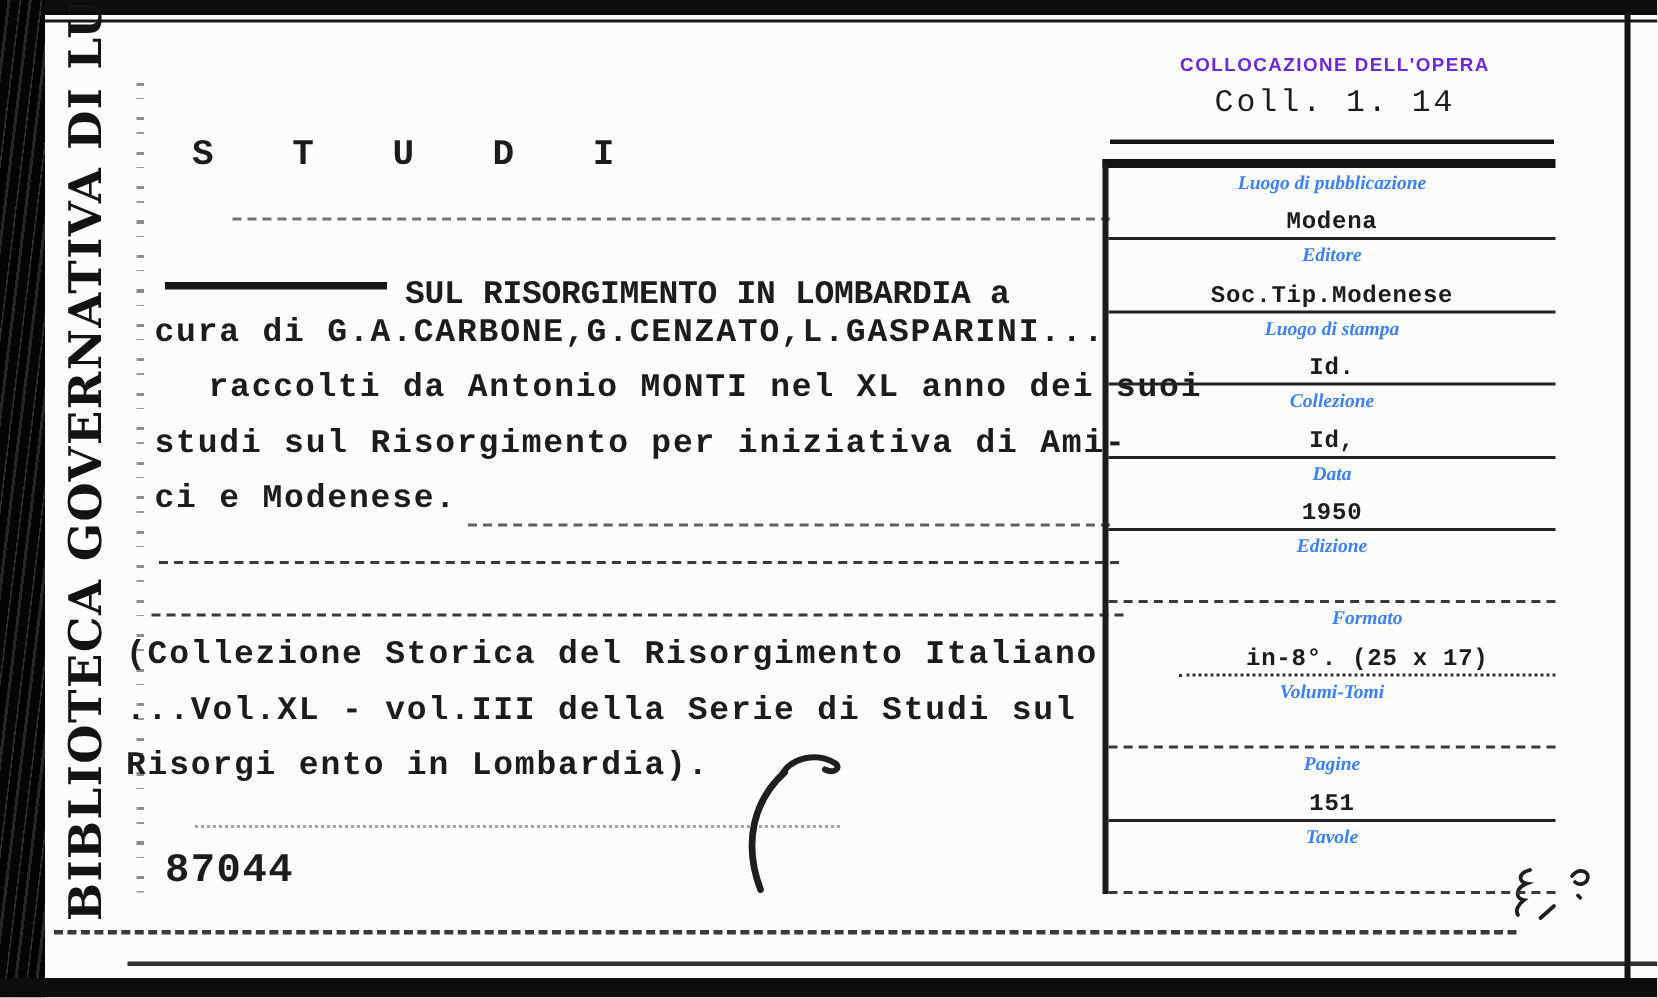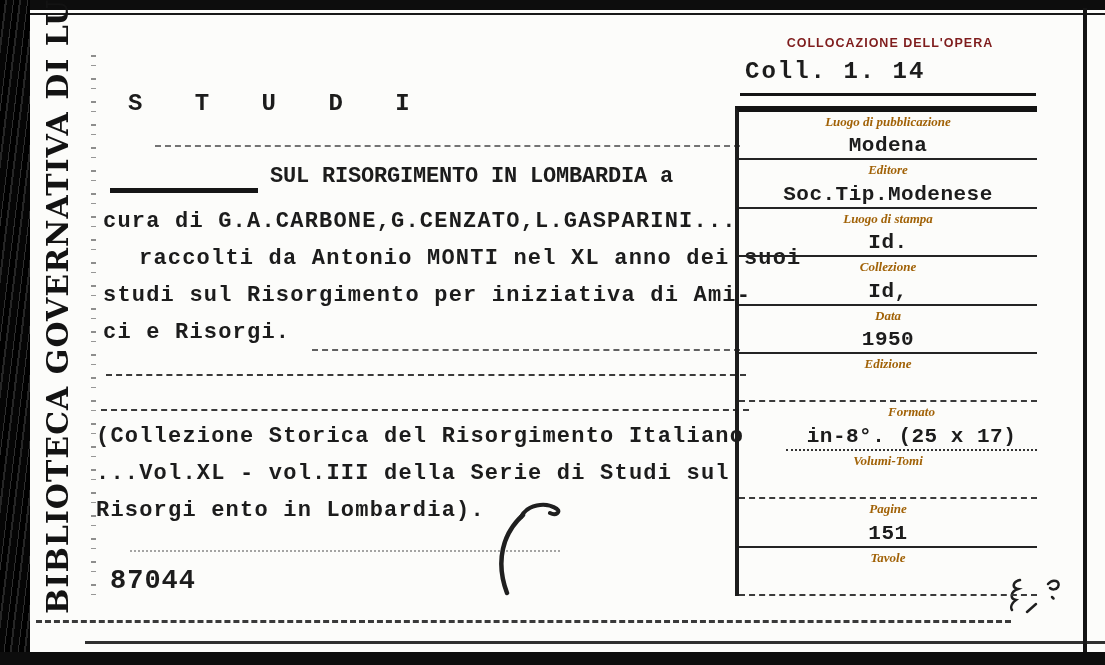--- a/index.html
+++ b/index.html
@@ -27,60 +27,60 @@
   }
   .micro-noise {
     position:absolute; left:91px; top:55px; width:5px; height:540px; opacity:.55;
     background-image:repeating-linear-gradient(180deg,#333 0 2px,transparent 2px 10px,#444 10px 11px,transparent 11px 23px);
   }
 
   
   .heading { position:absolute; left:128px; top:90px; font-size:24px; font-weight:bold; letter-spacing:19px; }
   .blank-line { position:absolute; left:110px; top:188px; width:148px; height:5px; background:#161616; }
   .body-line { position:absolute; left:103px; font-size:22px; font-weight:bold; letter-spacing:1.2px; white-space:pre; }
-  .bl0 { top:164px; padding-left:167px; letter-spacing:-0.2px; }
+  .bl0 { top:184px; padding-left:167px; letter-spacing:-0.2px; }
   .bl1 { top:209px; } .bl2 { top:246px;margin-left:36px; } .bl3 { top:283px; } .bl4 { top:320px; }
-  .note-line { position:absolute; left:96px; font-size:22px; font-weight:bold; letter-spacing:1.2px; white-space:pre; }
+  .note-line { position:absolute; left:84px; font-size:22px; font-weight:bold; letter-spacing:1.2px; white-space:pre; }
   .nl0 { top:424px; } .nl1 { top:461px; } .nl2 { top:498px; }
   .inventory { position:absolute; left:110px; top:566px; font-size:27px; font-weight:bold; letter-spacing:1px; }
 
   
   .rule { position:absolute; height:0; border-top:2px dashed #3a3a3a; }
   .rule-a { left:155px; top:145px; width:585px; opacity:.7; }
   .rule-trail { left:312px; top:349px; width:428px; opacity:.8; }
   .rule-b { left:106px; top:374px; width:640px; }
   .rule-c { left:101px; top:409px; width:648px; }
   .rule-faint { left:130px; top:550px; width:430px; border-top-style:dotted; opacity:.45; }
   .rule-bot1 { left:36px; top:620px; width:975px; border-top-width:3px; }
   .rule-bot2 { left:85px; top:641px; width:1020px; border-top:3px solid #1a1a1a; opacity:.9; }
 
   
   .colloc-header {
     position:absolute; left:745px; top:36px; width:290px; text-align:center;
-    font-family:"Liberation Sans", sans-serif; font-weight:bold; font-size:12.5px; letter-spacing:1px; color:#7f1d1d;
+    font-family:"Liberation Sans", sans-serif; font-weight:bold; font-size:12.5px; letter-spacing:1px; color:#6d28d9;
   }
   .colloc-value {
-    position:absolute; left:745px; top:58px; width:290px; 
-    font-size:24px; font-weight:bold; letter-spacing:2px;
+    position:absolute; left:745px; top:58px; width:290px; text-align:center;
+    font-size:21px; font-weight:normal; letter-spacing:2px;
   }
   .colloc-underline { position:absolute; left:740px; top:93px; width:296px; height:3px; background:#141414; }
 
   .fields-box {
     position:absolute; left:735px; top:106px; width:302px; height:490px;
     border-top:6px solid #131313; border-left:4px solid #1c1c1c;
     display:flex; flex-direction:column; box-sizing:border-box;
   }
   .field { flex:1 1 0; position:relative; text-align:center; }
   .field-label {
     display:block; padding-top:2px;
-    font-family:"Liberation Serif", serif; font-style:italic; font-weight:bold; font-size:13px; color:#a16207;
+    font-family:"Liberation Serif", serif; font-style:italic; font-weight:bold; font-size:13px; color:#3b82f6;
   }
   .field-value {
     position:absolute; left:0; bottom:1px; width:100%;
-    font-size:21px; font-weight:bold; letter-spacing:0.5px; white-space:pre;
+    font-size:16px; font-weight:bold; letter-spacing:0.5px; white-space:pre;
   }
   .f-solid { border-bottom:2px solid #242424; }
   .f-dash  { border-bottom:2px dashed #3a3a3a; }
   .f-dot   { border-bottom:2px dotted #333;margin-left:47px; }
 
   
   .squiggle1 { position:absolute; left:487px; top:495px; }
   .squiggle2 { position:absolute; left:1000px; top:572px; }
   svg path { fill:none; stroke:#1f1f1f; stroke-linecap:round; }
 </style>
@@ -99,21 +99,21 @@
   <div class="micro-noise"></div>
 
   <div class="heading">S T U D I</div>
   <div class="rule rule-a"></div>
 
   <div class="blank-line"></div>
   <div class="body-line bl0">SUL RISORGIMENTO IN LOMBARDIA a</div>
   <div class="body-line bl1">cura di G.A.CARBONE,G.CENZATO,L.GASPARINI...</div>
   <div class="body-line bl2">raccolti da Antonio MONTI nel XL anno dei suoi</div>
   <div class="body-line bl3">studi sul Risorgimento per iniziativa di Ami-</div>
-  <div class="body-line bl4">ci e Risorgi.</div>
+  <div class="body-line bl4">ci e Modenese.</div>
 
   <div class="rule rule-trail"></div>
   <div class="rule rule-b"></div>
   <div class="rule rule-c"></div>
 
   <div class="note-line nl0">(Collezione Storica del Risorgimento Italiano</div>
   <div class="note-line nl2">Risorgi ento in Lombardia).</div>
   <div class="note-line nl1">...Vol.XL - vol.III della Serie di Studi sul</div>
 
   <div class="rule rule-faint"></div>

